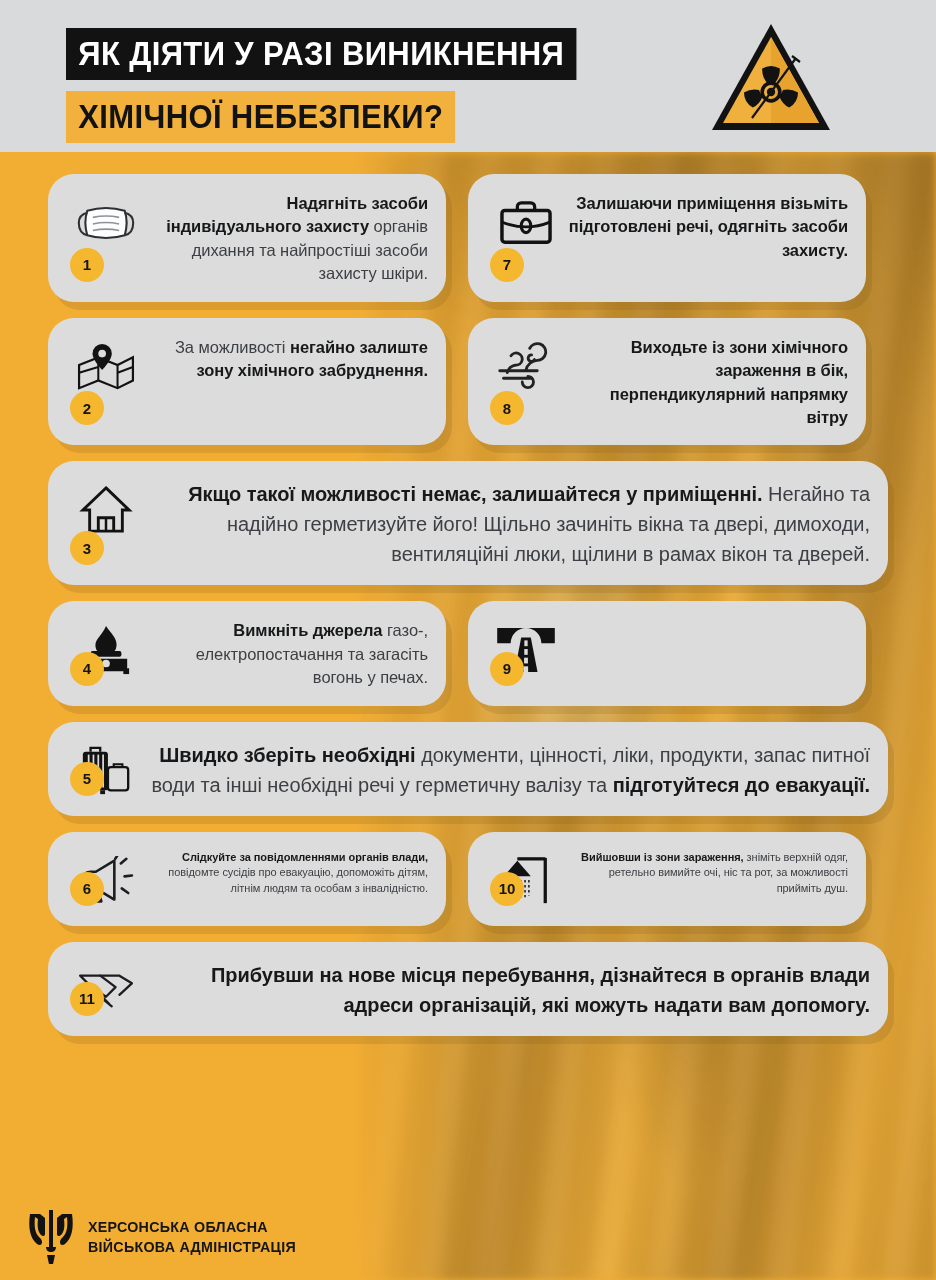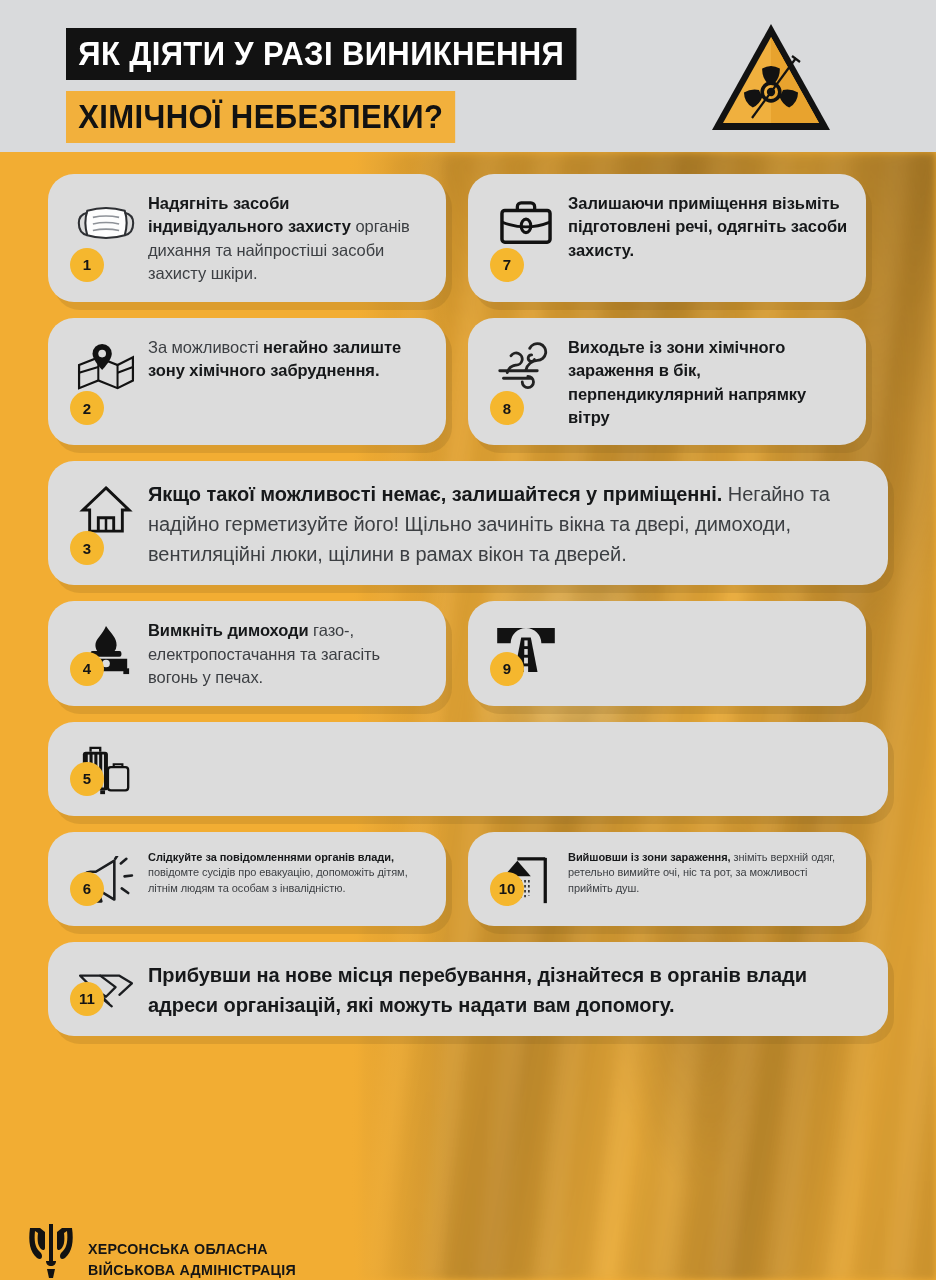--- a/index.html
+++ b/index.html
@@ -141,37 +141,37 @@
     left: 6px; bottom: 4px;
     width: 34px; height: 34px;
     border-radius: 50%;
     background: #f5b72e;
     color: #151515;
     font-size: 15px;
     font-weight: 700;
     display: flex; align-items: center; justify-content: center;
     line-height: 1;
   }
-  .body-col { flex: 1; padding-top: 2px; }
+  .body-col { flex: 1; padding-top: 2px; text-align: right; }
   .txt {
     color: #3c3f43;
     font-size: 16.5px;
     line-height: 1.42;
     letter-spacing: -0.05px;
   }
   .txt b { color: #16181a; font-weight: 700; }
   .card.full .txt { font-size: 20px; line-height: 1.5; }
   .card.dense .txt { font-size: 11px; line-height: 1.44; }
 
   
   .footer {
     position: absolute;
     left: 0; bottom: 0;
     width: 936px; height: 86px;
-    display: flex; align-items: flex-end;
+    display: flex; align-items: center;
     padding-left: 26px;
     z-index: 6;
   }
   .footer-logo { width: 50px; height: 58px; margin-right: 12px; }
   .footer-text {
     color: #151515;
     font-size: 15.5px;
     font-weight: 700;
     line-height: 1.32;
     letter-spacing: 0.3px;
@@ -329,21 +329,21 @@
                 <rect x="14" y="28" width="32" height="6" rx="2" fill="#121212"></rect>
                 <path d="M8,36 h44 v9 a4 4 0 0 1 -4,4 h-36 a4 4 0 0 1 -4,-4 z" fill="#121212"></path>
                 <circle cx="30" cy="41" r="4" fill="#dcdcdc"></circle>
                 <rect x="6" y="46" width="6" height="6" fill="#121212"></rect>
                 <rect x="48" y="46" width="6" height="6" fill="#121212"></rect>
               </svg>
             </div>
             <div class="num-badge">4</div>
           </div>
           <div class="body-col">
-            <div class="txt"><b>Вимкніть димоходи </b><span>газо-, електропостачання та загасіть вогонь у печах.</span></div>
+            <div class="txt"><b>Вимкніть джерела </b><span>газо-, електропостачання та загасіть вогонь у печах.</span></div>
           </div>
         </div>
 
         <div class="card half">
           <div class="icon-col">
             <div class="icon-box">
               <svg viewBox="0 0 64 50" width="62" height="48">
                 <path d="M2,2 h60 v16 h-14 a16 16 0 0 0 -32,0 h-14 z" fill="#121212"></path>
                 <path d="M20,48 L27,12 L37,12 L44,48 Z" fill="#121212"></path>
                 <g fill="#dcdcdc">
@@ -372,20 +372,23 @@
                   <line x1="21" y1="11" x2="21" y2="45"></line>
                   <line x1="26" y1="11" x2="26" y2="45"></line>
                 </g>
                 <rect x="31" y="24" width="21" height="24" rx="3" fill="none" stroke="#121212" stroke-width="2.4"></rect>
                 <path d="M37,24 v-3 h9 v3" fill="none" stroke="#121212" stroke-width="2.2"></path>
                 <rect x="8" y="48" width="5" height="4" fill="#121212"></rect>
                 <rect x="23" y="48" width="5" height="4" fill="#121212"></rect>
               </svg>
             </div>
             <div class="num-badge">5</div>
+          </div>
+          <div class="body-col">
+            <div class="txt"><b>Швидко зберіть необхідні </b><span>документи, цінності, ліки, продукти, запас питної води та інші необхідні речі у герметичну валізу та </span><b>підготуйтеся до евакуації.</b></div>
           </div>
         </div>
       </div>
 
       <div class="row">
 
         <div class="card half dense">
           <div class="icon-col">
             <div class="icon-box">
               <svg viewBox="0 0 64 54" width="60" height="50">

